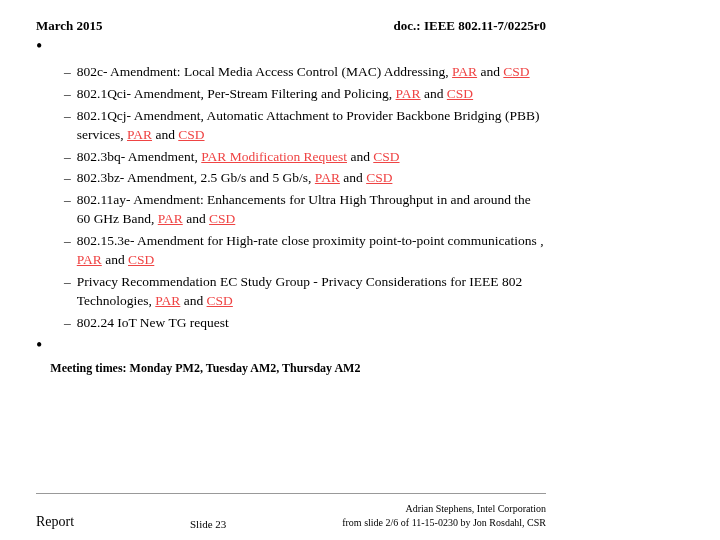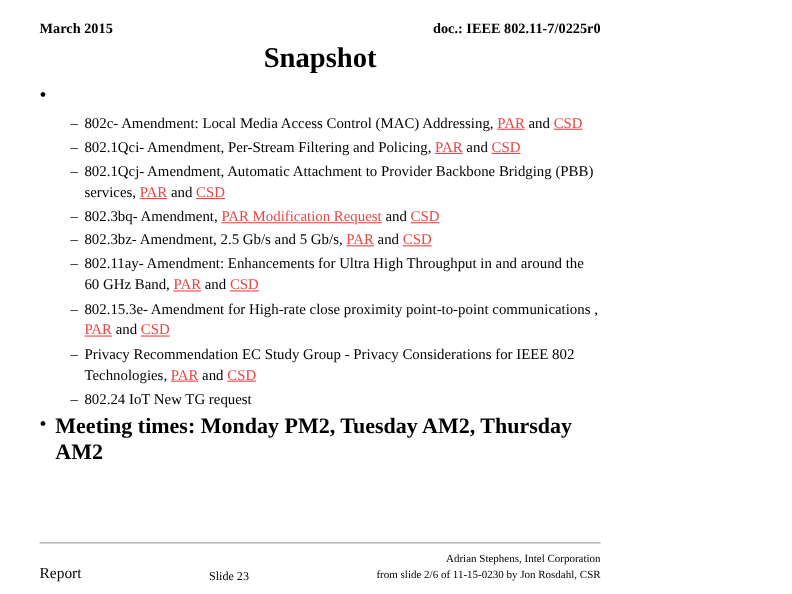--- a/index.html
+++ b/index.html
@@ -90,34 +90,34 @@
       display: flex;
       align-items: flex-start;
       margin-top: 4px;
     }
     .meeting-bullet .bullet-dot {
       font-size: 18px;
       margin-right: 8px;
       margin-top: -2px;
     }
     .meeting-text {
-      font-size: 20px;
-      font-weight: bold;
+      font-size: 12px;
+      font-weight: bold;
+      margin-top: 24px;
     }
   </style>
 </head>
 <body>
 
 <div class="page">
   <div class="header">
     <span>March 2015</span>
     <span>doc.: IEEE 802.11-7/0225r0</span>
   </div>
 
-  <div class="title">Snapshot</div>
 
   <div class="content">
     <div class="bullet-main">
       <span class="bullet-dot">•</span>
     </div>
 
     <div class="sub-list">
 
       <div class="sub-item">
         <span class="dash">–</span>

